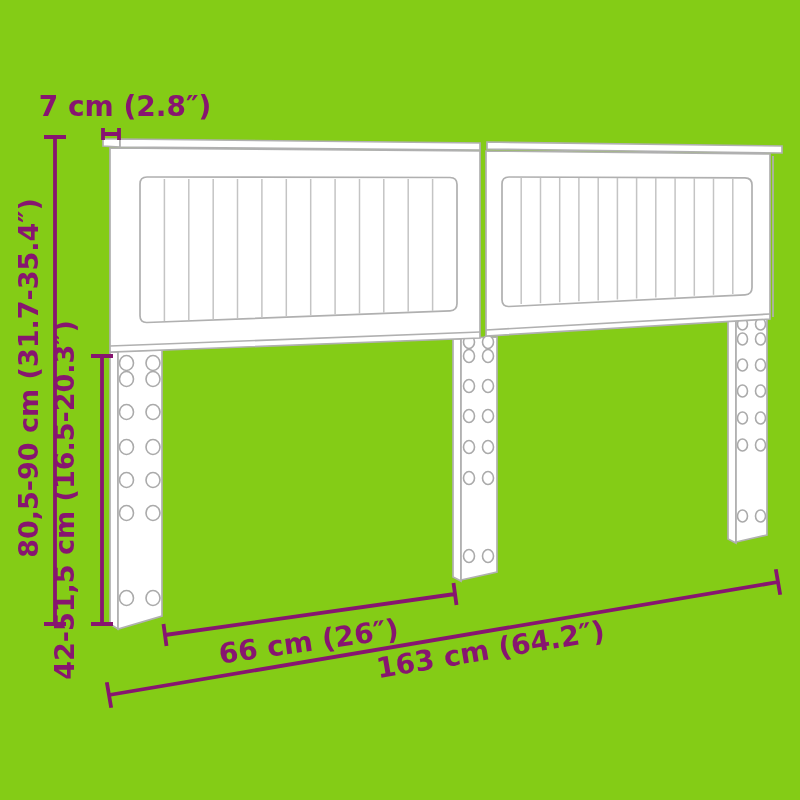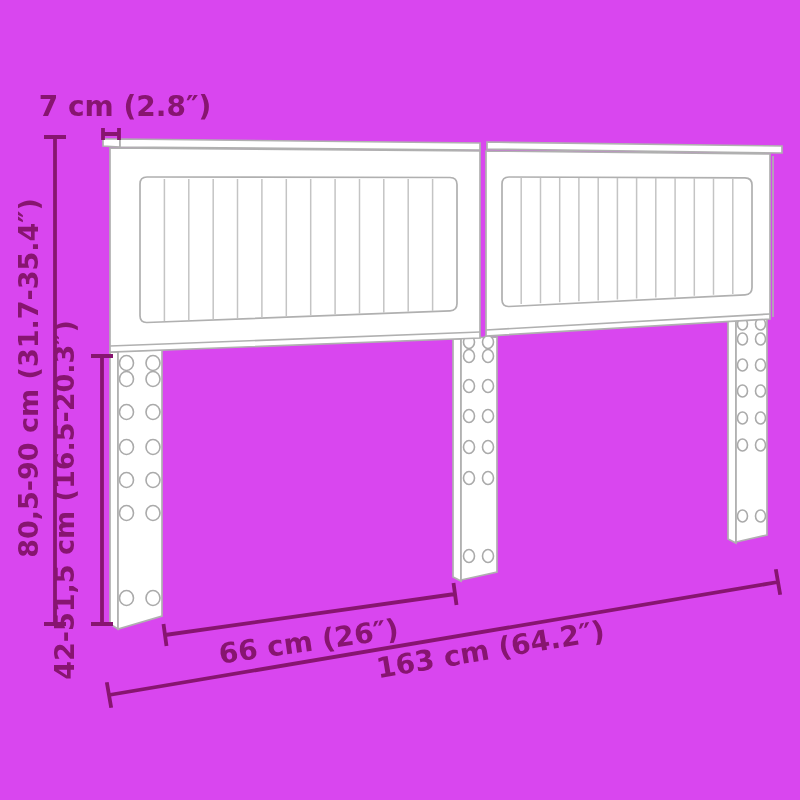--- a/index.html
+++ b/index.html
@@ -1,16 +1,16 @@
 <!DOCTYPE html>
 <html><head>
 <meta charset="utf-8">
 <style>
   html,body{margin:0;padding:0;background:#ffffff;}
-  .stage{width:800px;height:800px;position:relative;background:#d946ef;overflow:hidden;}
+  .stage{width:800px;height:800px;position:relative;background:#84cc16;overflow:hidden;}
   svg{display:block;}
   text{font-family:"DejaVu Sans","Liberation Sans",sans-serif;font-weight:bold;}
 </style>
 </head>
 <body>
 
 <div class="stage" style="--dimcolor: #871570;">
 <svg id="scene" width="800" height="800" viewBox="0 0 800 800">
 
   <g id="legs" stroke="#b0b0b0" stroke-width="1.7" fill="#ffffff">

